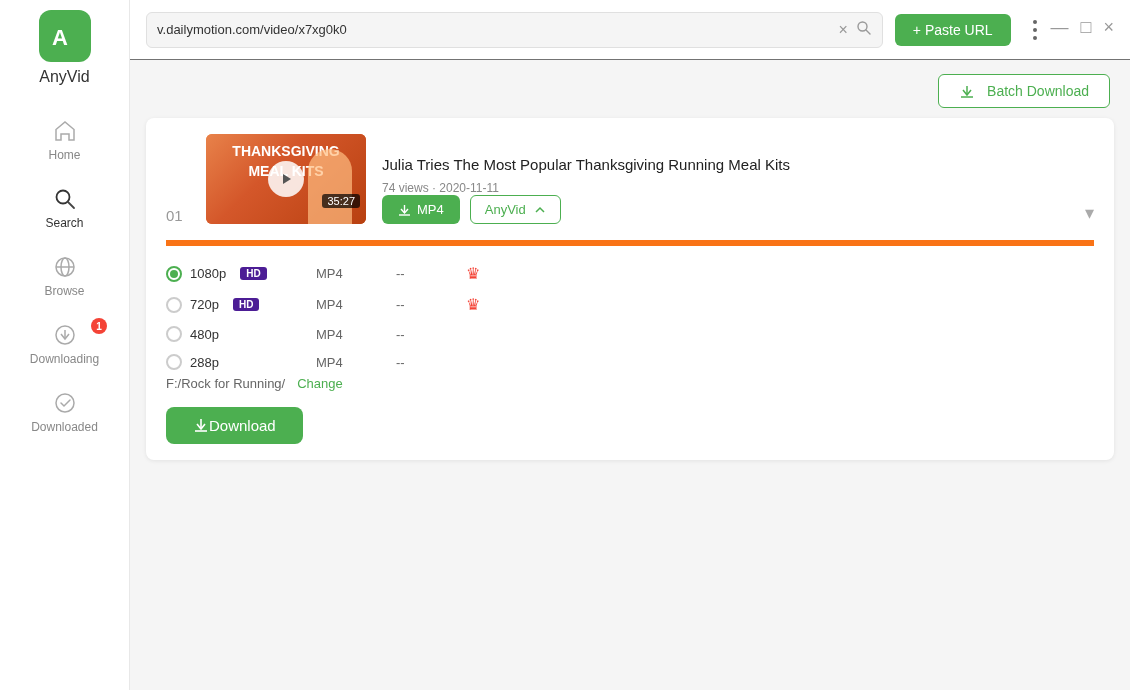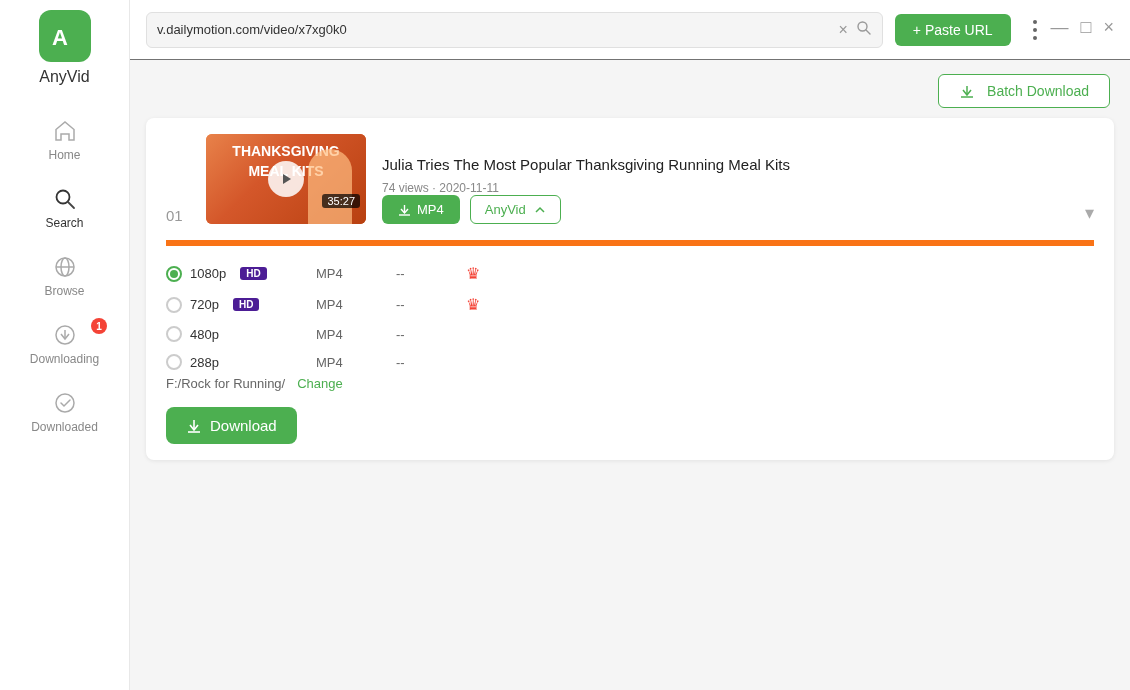--- a/index.html
+++ b/index.html
@@ -397,26 +397,25 @@
       color: #4CAF50;
       font-size: 13px;
       cursor: pointer;
     }
 
     .download-big-btn {
       background: #4CAF50;
       color: #fff;
       border: none;
       border-radius: 8px;
-      padding: 10px 20px;
+      padding: 10px 27px;
       font-size: 15px;
       cursor: pointer;
       display: flex;
-      align-items: center;
-      gap: 8px;
+      align-items: flex-start;
       font-weight: 500;
       margin-top: 16px;
     }
 
     
     .hamburger {
       display: flex;
       flex-direction: column;
       gap: 4px;
       cursor: pointer;

